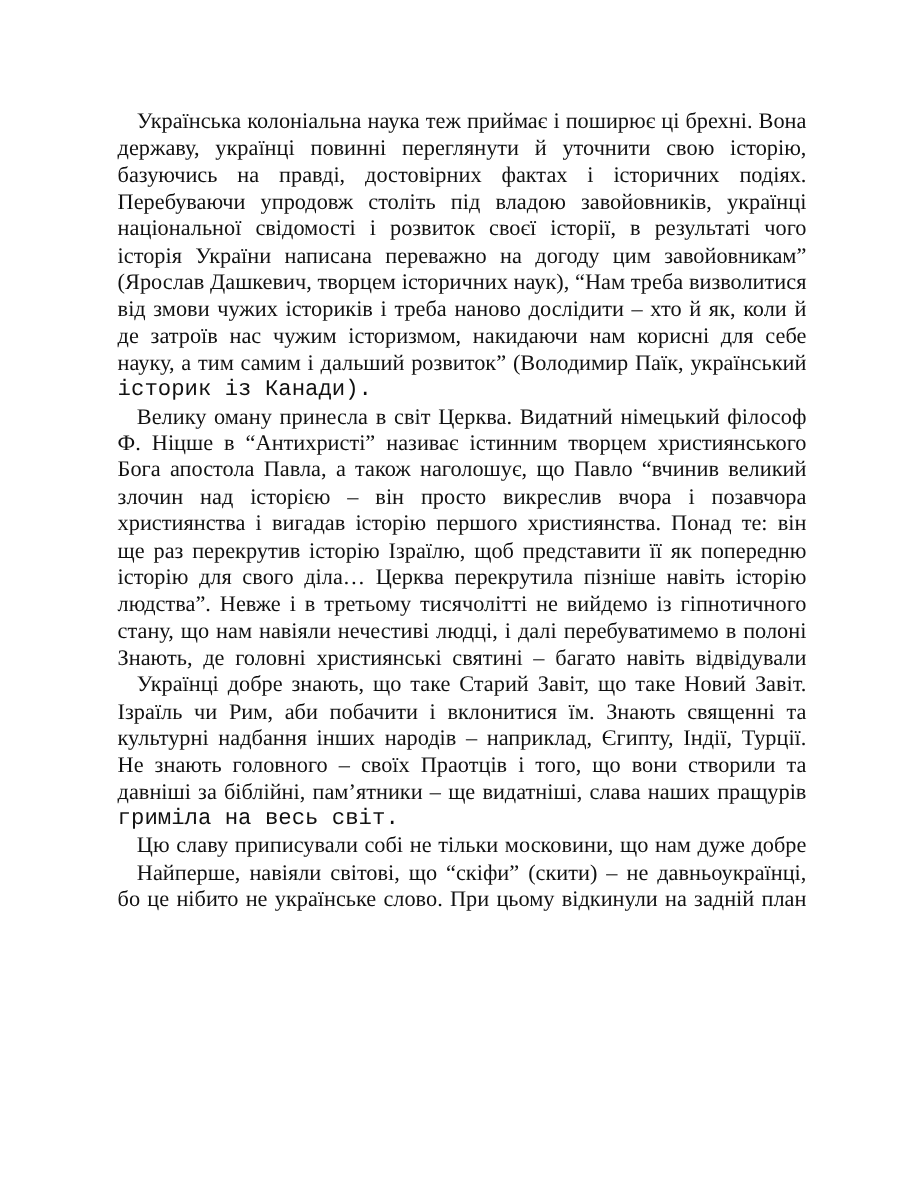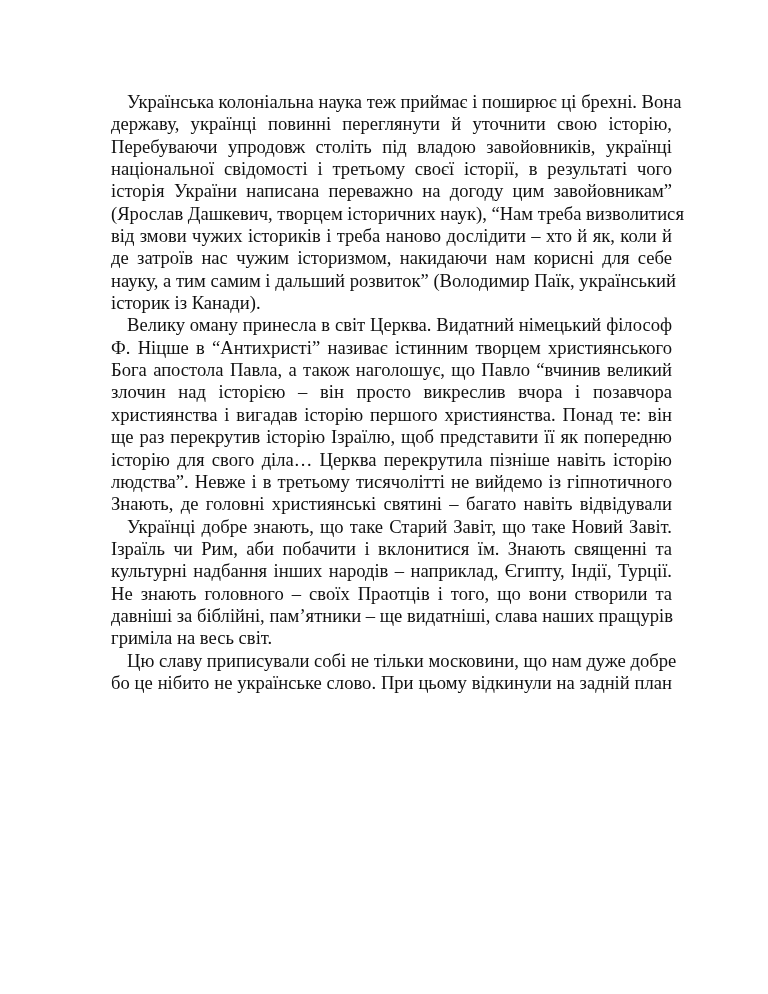--- a/index.html
+++ b/index.html
@@ -24,63 +24,66 @@
       color: #111111;
       text-align: justify;
     }
     .line {
       display: block;
       white-space: nowrap;
       text-align-last: justify;
       text-align: justify;
       height: 22.35px;
       overflow: visible;
-      margin-left: 13px;
     }
     .line.indent {
       padding-left: 16px;
     }
     .line.last {
       text-align-last: left;
+      font-family: Liberation Mono, monospace;
     }
   </style>
 </head>
 <body>
 
 <div class="page">
   <div>
       <span class="line indent">Українська колоніальна наука теж приймає і поширює ці брехні. Вона</span>
       <span class="line">державу, українці повинні переглянути й уточнити свою історію,</span>
+      <span class="line">базуючись на правді, достовірних фактах і історичних подіях.</span>
       <span class="line">Перебуваючи упродовж століть під владою завойовників, українці</span>
-      <span class="line">національної свідомості і третьому своєї історії, в результаті чого</span>
+      <span class="line">національної свідомості і розвиток своєї історії, в результаті чого</span>
       <span class="line">історія України написана переважно на догоду цим завойовникам”</span>
       <span class="line">(Ярослав Дашкевич, творцем історичних наук), “Нам треба визволитися</span>
       <span class="line">від змови чужих істориків і треба наново дослідити – хто й як, коли й</span>
       <span class="line">де затроїв нас чужим історизмом, накидаючи нам корисні для себе</span>
       <span class="line">науку, а тим самим і дальший розвиток” (Володимир Паїк, український</span>
       <span class="line last">історик із Канади).</span>
     </div>
   <div>
       <span class="line indent">Велику оману принесла в світ Церква. Видатний німецький філософ</span>
       <span class="line">Ф. Ніцше в “Антихристі” називає істинним творцем християнського</span>
       <span class="line">Бога апостола Павла, а також наголошує, що Павло “вчинив великий</span>
       <span class="line">злочин над історією – він просто викреслив вчора і позавчора</span>
       <span class="line">християнства і вигадав історію першого християнства. Понад те: він</span>
       <span class="line">ще раз перекрутив історію Ізраїлю, щоб представити її як попередню</span>
       <span class="line">історію для свого діла… Церква перекрутила пізніше навіть історію</span>
       <span class="line">людства”. Невже і в третьому тисячолітті не вийдемо із гіпнотичного</span>
+      <span class="line">стану, що нам навіяли нечестиві людці, і далі перебуватимемо в полоні</span>
     </div>
   <div>
       <span class="line">Знають, де головні християнські святині – багато навіть відвідували</span>
       <span class="line indent">Українці добре знають, що таке Старий Завіт, що таке Новий Завіт.</span>
       <span class="line">Ізраїль чи Рим, аби побачити і вклонитися їм. Знають священні та</span>
       <span class="line">культурні надбання інших народів – наприклад, Єгипту, Індії, Турції.</span>
       <span class="line">Не знають головного – своїх Праотців і того, що вони створили та</span>
       <span class="line">давніші за біблійні, пам’ятники – ще видатніші, слава наших пращурів</span>
       <span class="line last">гриміла на весь світ.</span>
     </div>
   <div>
       <span class="line indent">Цю славу приписували собі не тільки московини, що нам дуже добре</span>
     </div>
   <div>
+      <span class="line indent">Найперше, навіяли світові, що “скіфи” (скити) – не давньоукраїнці,</span>
       <span class="line">бо це нібито не українське слово. При цьому відкинули на задній план</span>
     </div>
 </div>
 
 </body></html>

